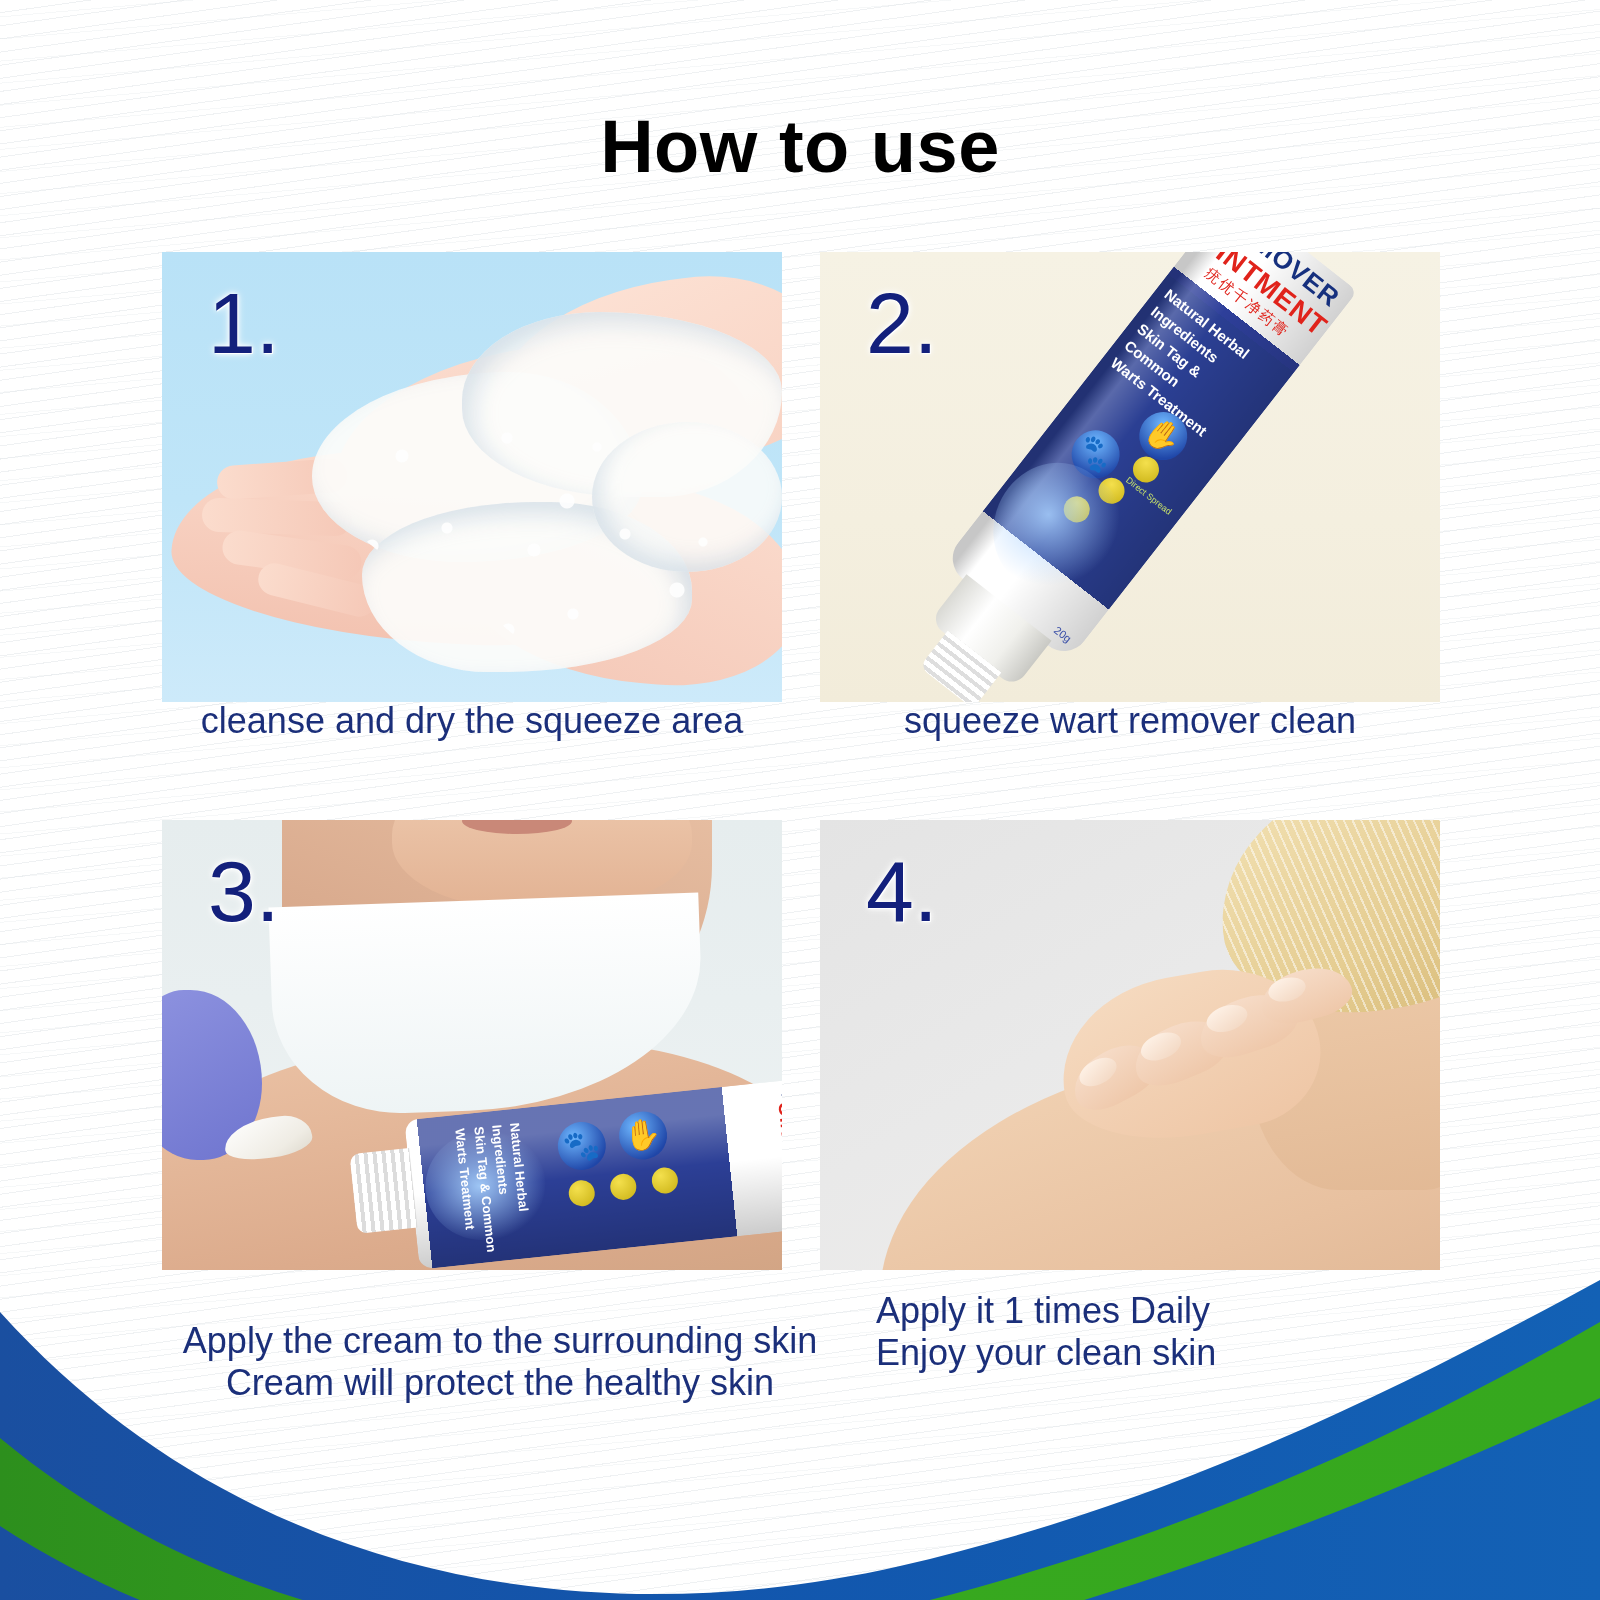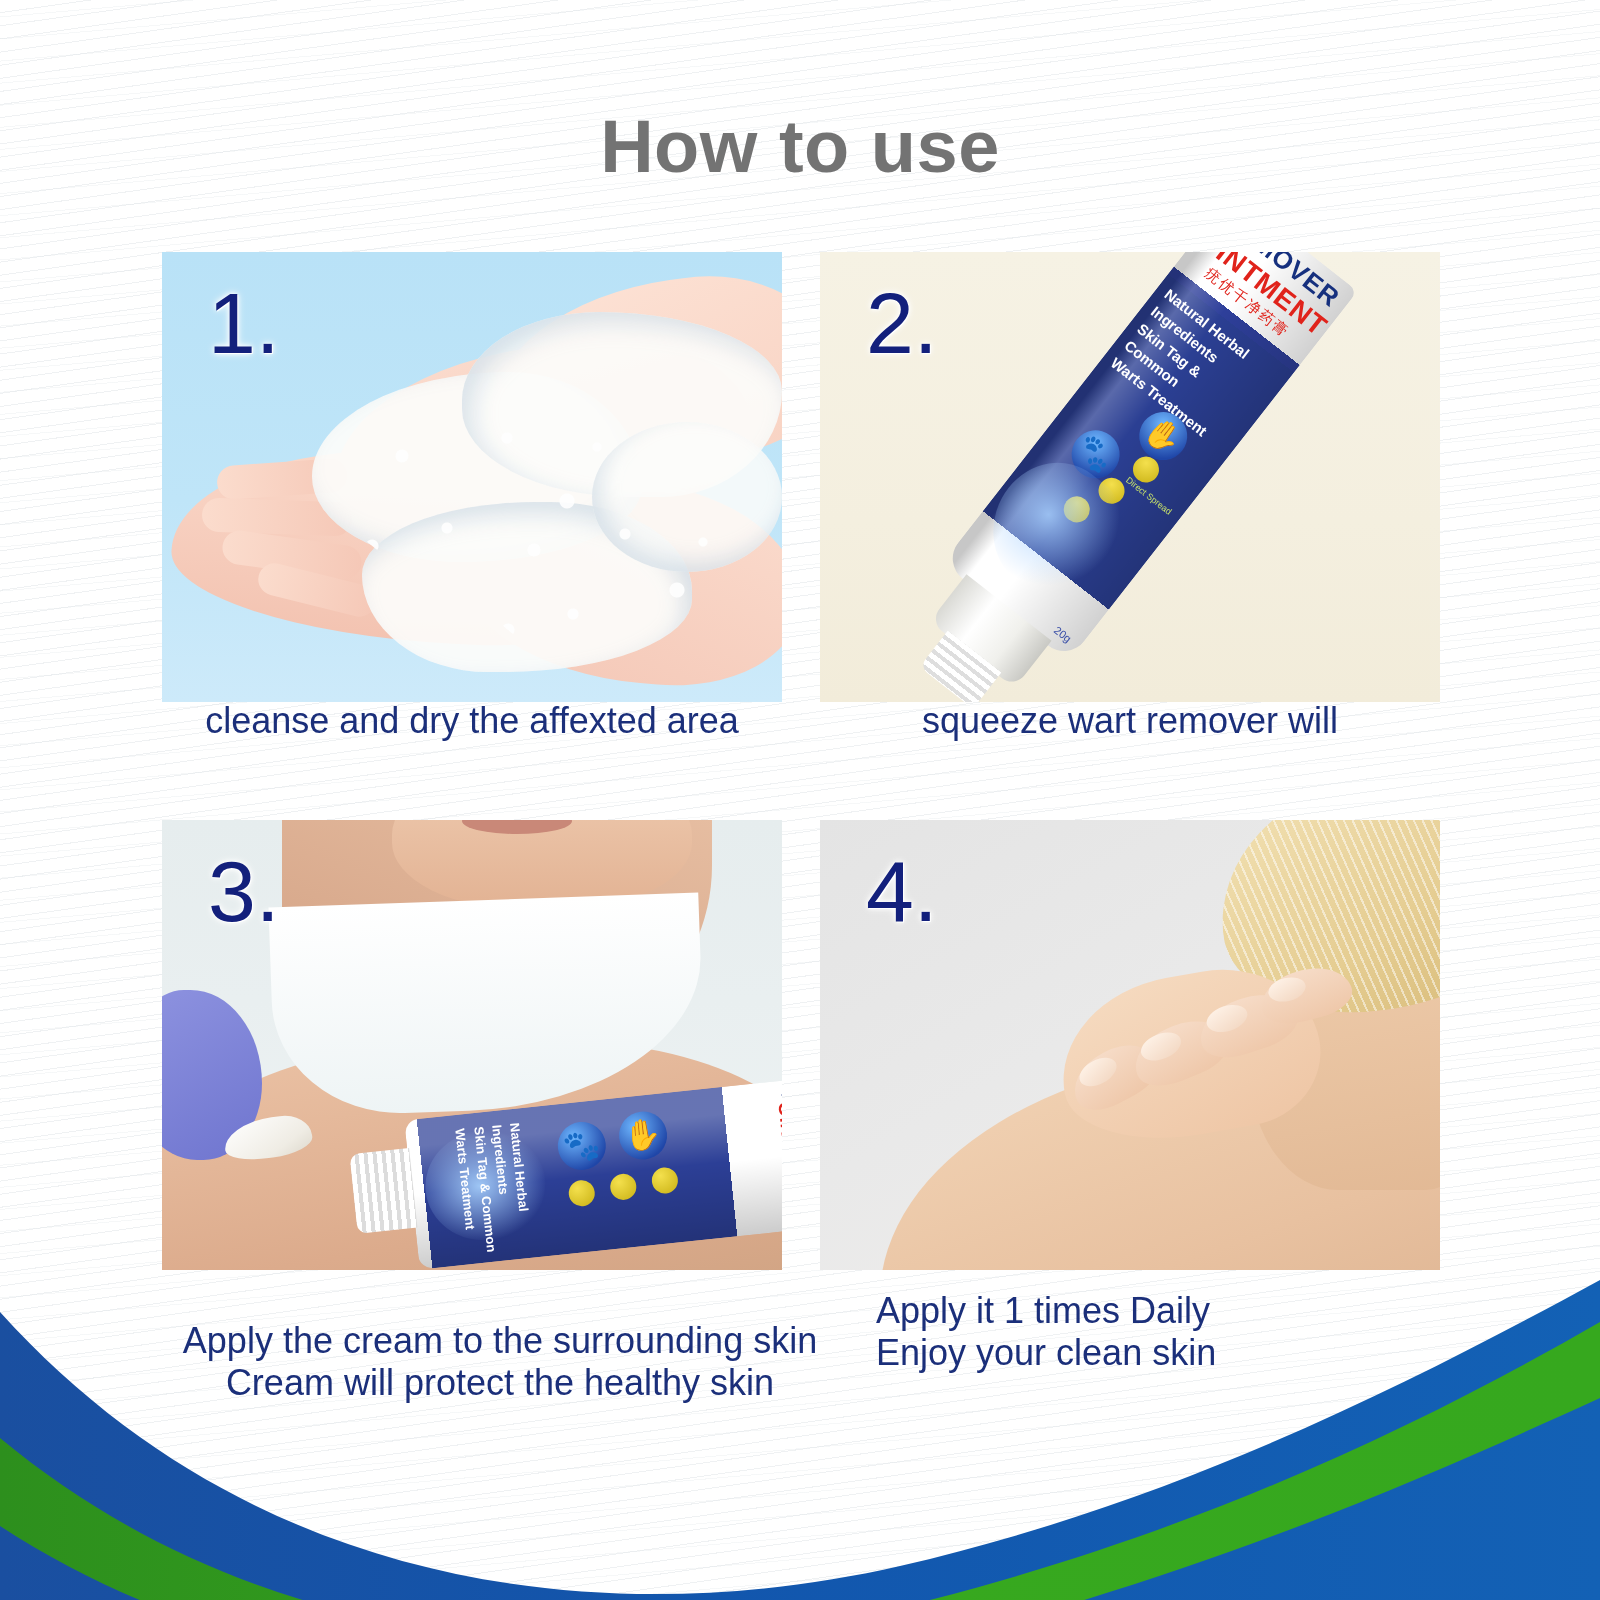--- a/index.html
+++ b/index.html
@@ -18,21 +18,21 @@
       repeating-linear-gradient(-8deg, rgba(226,230,233,.55) 0px, rgba(226,230,233,.55) 1px, rgba(255,255,255,0) 1px, rgba(255,255,255,0) 13px),
       repeating-linear-gradient(-5deg, rgba(232,236,238,.40) 0px, rgba(232,236,238,.40) 1px, rgba(255,255,255,0) 1px, rgba(255,255,255,0) 22px),
       #ffffff;
     z-index:0;
   }
 
   #page-title{
     position:absolute; left:0; right:0; top:104px;
     text-align:center;
     font-size:74px; font-weight:bold; letter-spacing:.5px;
-    color:#737373;
+    color:#000000;
     z-index:6;
     text-shadow:0 0 2px rgba(255,255,255,.9);
   }
 
   .panel{ position:absolute; overflow:hidden; z-index:4; }
   .panel .step-num{
     position:absolute; left:46px; top:28px;
     font-size:86px; font-weight:500; color:#13207c;
     text-shadow:0 0 5px #fff, 0 0 9px #fff, 1px 1px 0 #fff;
     z-index:30; line-height:1;
@@ -311,21 +311,21 @@
   <div class="finger" id="p1-f3"></div>
   <div class="finger" id="p1-f4"></div>
   <div class="foam" id="p1-foam-a"></div>
   <div class="foam" id="p1-foam-b"></div>
   <div class="foam" id="p1-foam-c"></div>
   <div class="foam" id="p1-foam-d"></div>
   <div class="bubbles" id="p1-bub-a"></div>
   <div class="bubbles" id="p1-bub-b"></div>
   <div class="step-num">1.</div>
 </div>
-<div class="caption" id="caption-1">cleanse and dry the affexted area</div>
+<div class="caption" id="caption-1">cleanse and dry the squeeze area</div>
 
 <div class="panel" id="panel-2">
   <div id="p2-cream"></div>
   <div class="tube" id="p2-tube">
     <div class="tube-body">
       <div class="tube-brand">REMOVER</div>
       <div class="tube-ointment">OINTMENT</div>
       <div class="tube-cn">疣优千净药膏</div>
       <div class="tube-lines">Natural Herbal
 Ingredients
@@ -343,21 +343,21 @@
         <div class="badge" style="left:44px; top:122px;"></div>
       </div>
       <div class="tube-fig"></div>
       <div class="tube-weight">20g</div>
     </div>
     <div class="tube-cap-shoulder"></div>
     <div class="tube-nozzle"></div>
   </div>
   <div class="step-num">2.</div>
 </div>
-<div class="caption" id="caption-2">squeeze wart remover will</div>
+<div class="caption" id="caption-2">squeeze wart remover clean</div>
 
 <div class="panel" id="panel-3">
   <div id="p3-neck"></div>
   <div id="p3-jaw"></div>
   <div id="p3-lip"></div>
   <div id="p3-shoulder"></div>
   <div id="p3-collar"></div>
   <div id="p3-glove"></div>
   <div id="p3-wart"></div>
   <div id="p3-blob"></div>

